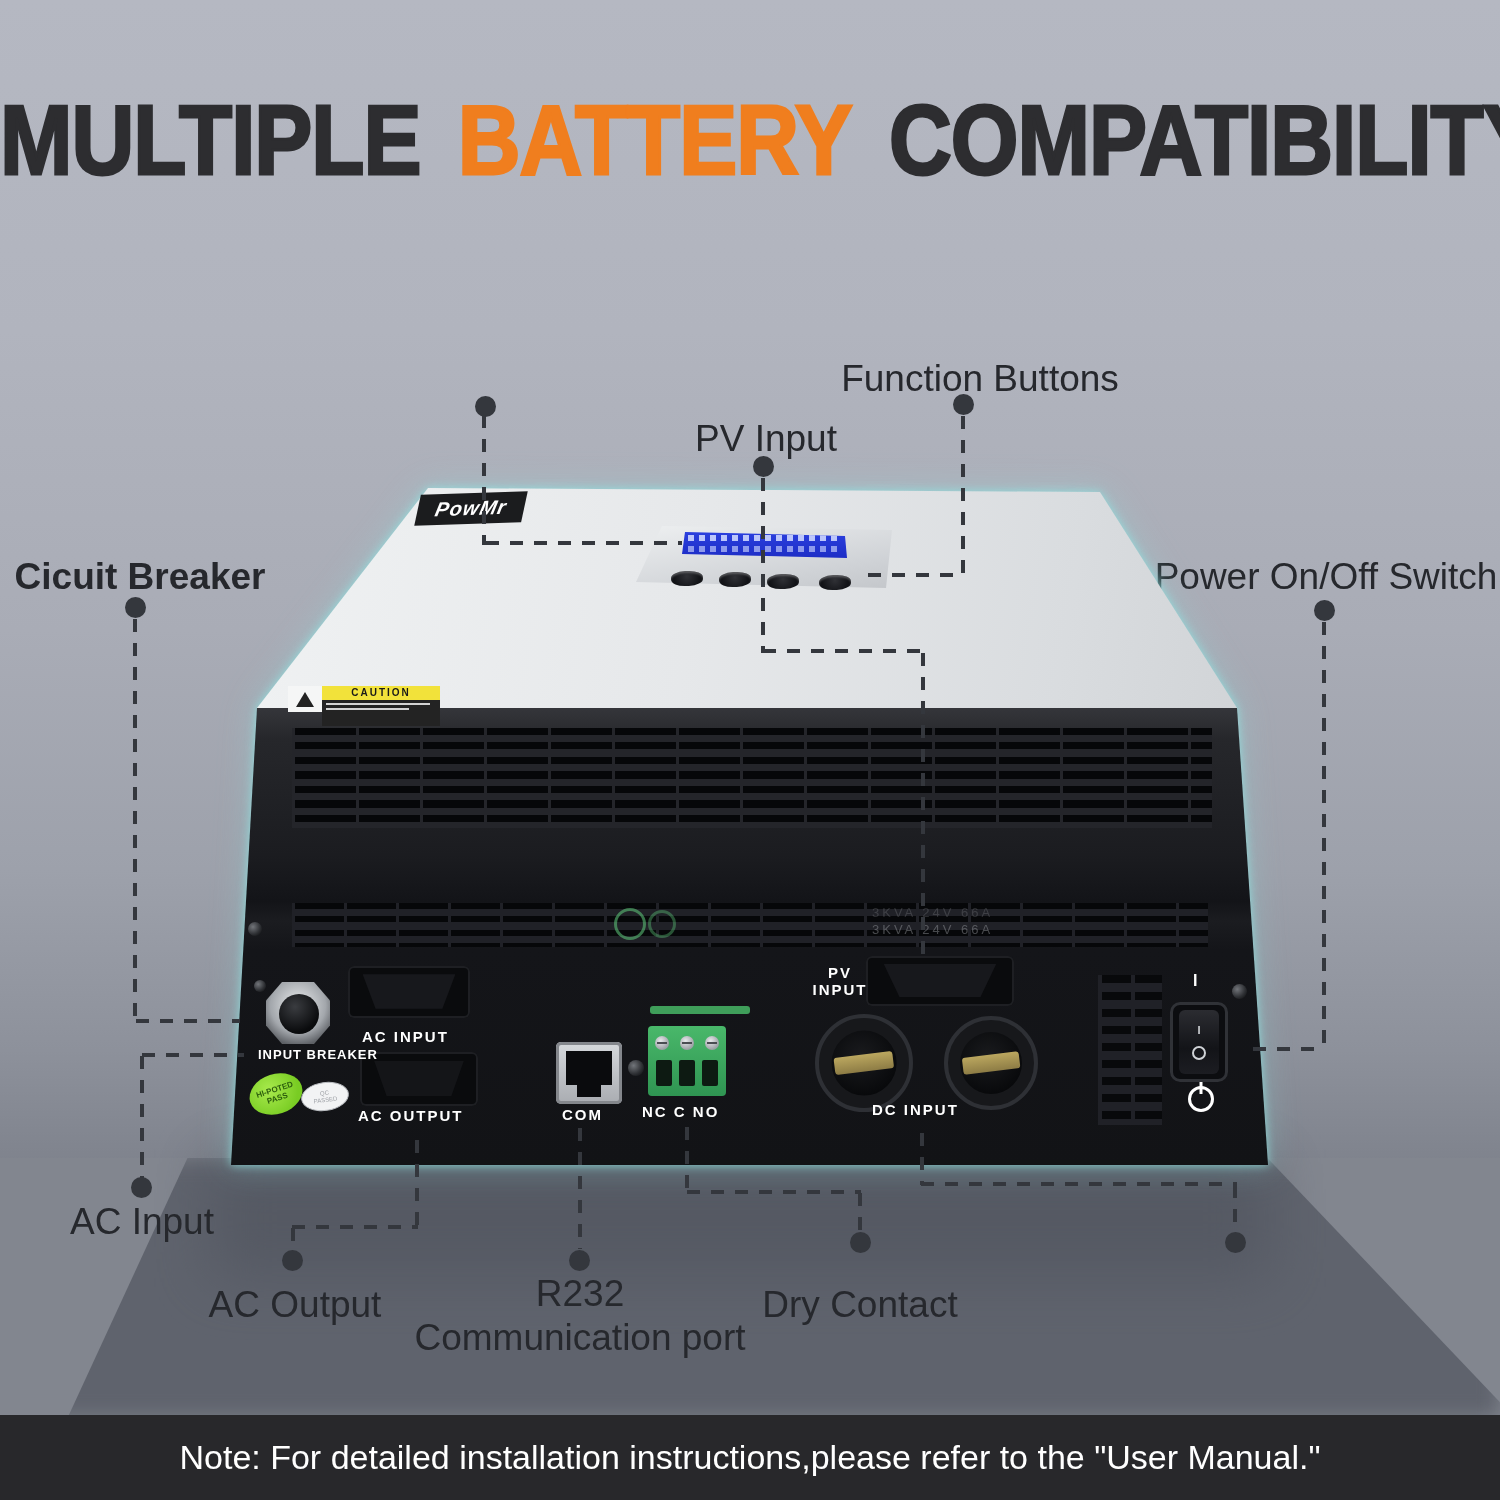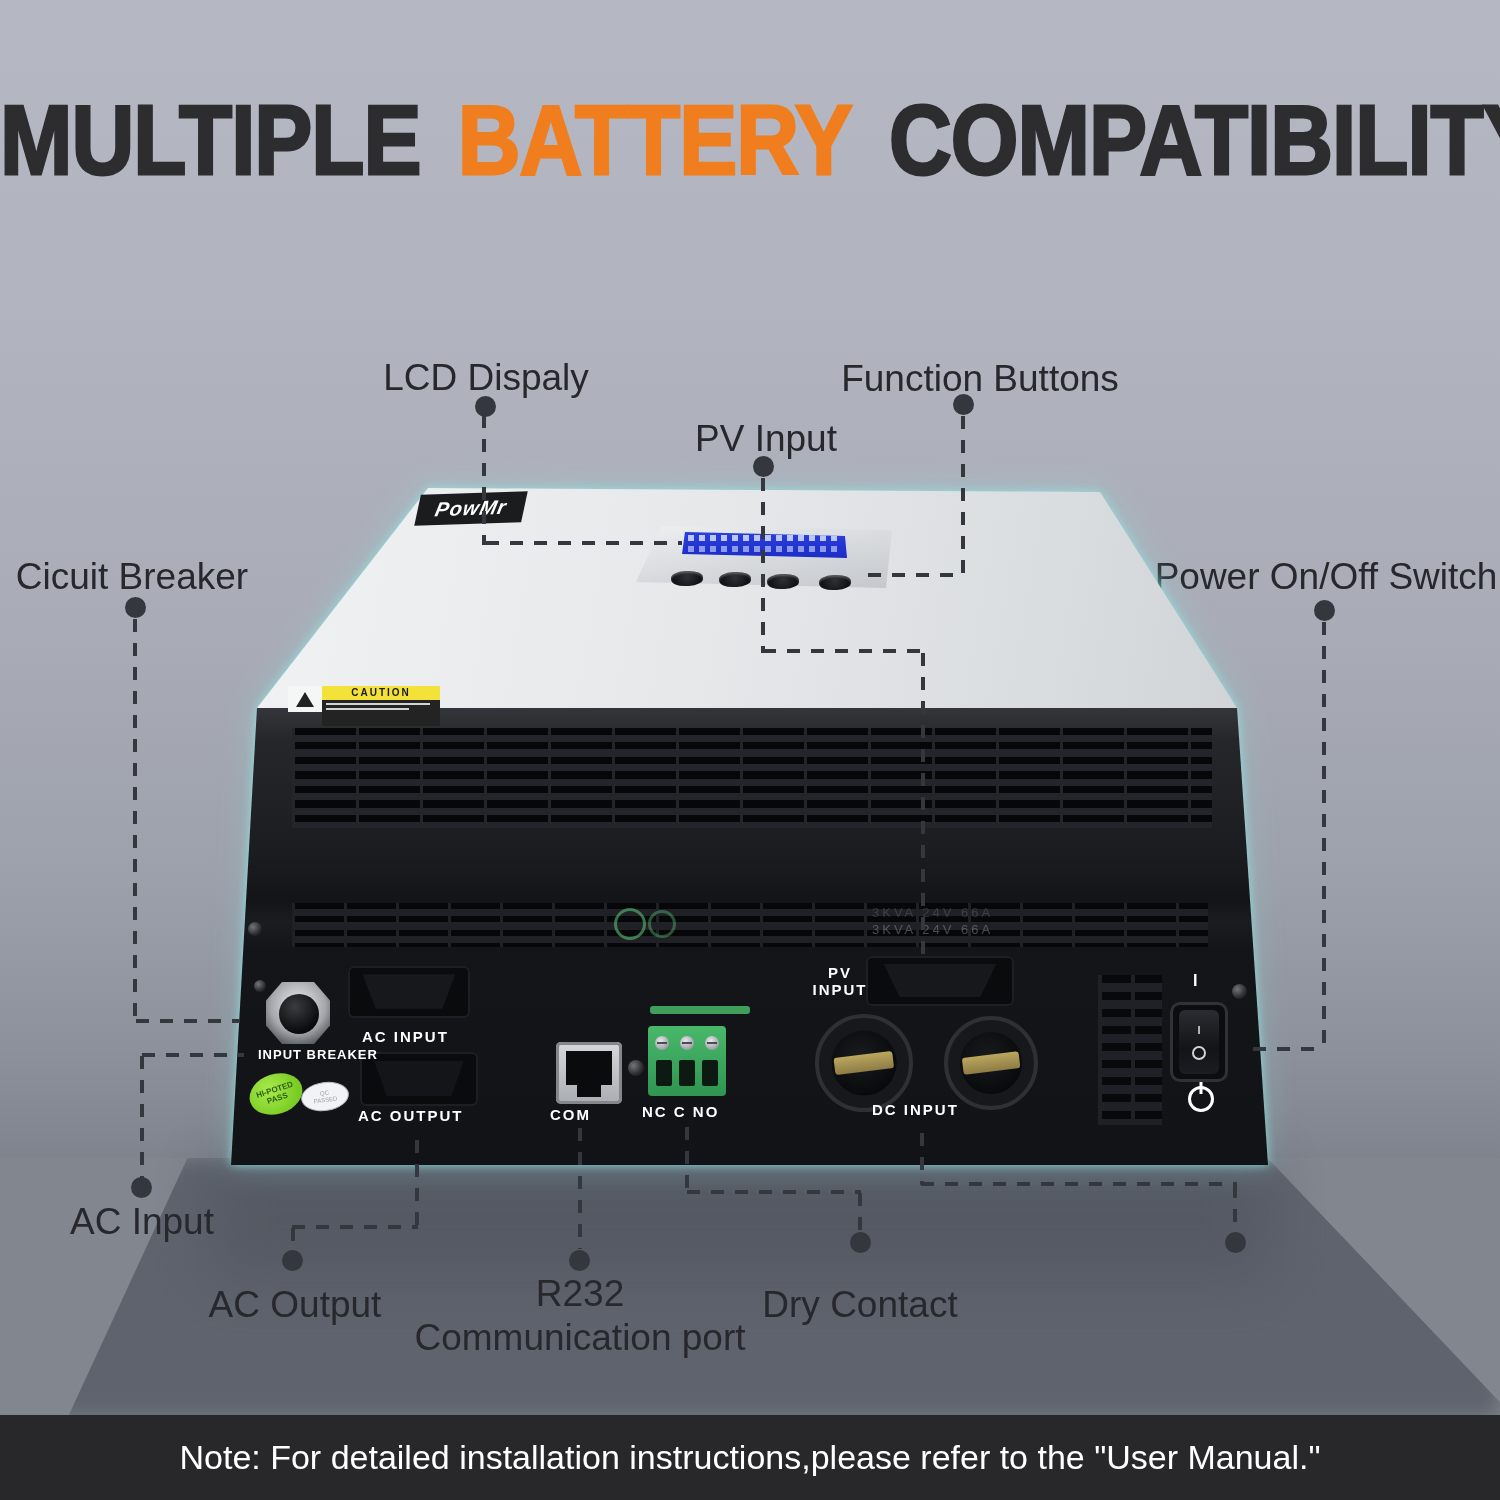--- a/index.html
+++ b/index.html
@@ -186,21 +186,21 @@
     <div class="abs plabel" style="left:362px;top:1028px;">AC  INPUT</div>
     <div class="abs conn" style="left:360px;top:1052px;width:118px;height:54px;">
       <div class="conn-in" style="opacity:.8;"></div>
     </div>
     <div class="abs plabel" style="left:358px;top:1107px;">AC  OUTPUT</div>
 
     <div class="abs rj45">
       <div class="rj45-hole"></div>
         <div class="rj45-notch"></div>
     </div>
-    <div class="abs plabel" style="left:550px;top:1106px;">COM</div>
+    <div class="abs plabel" style="left:562px;top:1106px;">COM</div>
 
     <div class="abs" style="left:650px;top:1006px;width:100px;height:8px;background:#3f9e5a;border-radius:3px;"></div>
     <div class="abs tblock">
       <div class="tb-screw" style="left:7px;"></div>
       <div class="tb-screw" style="left:32px;"></div>
       <div class="tb-screw" style="left:57px;"></div>
       <div class="tb-slot" style="left:8px;"></div>
       <div class="tb-slot" style="left:31px;"></div>
       <div class="tb-slot" style="left:54px;"></div>
     </div>
@@ -227,24 +227,23 @@
     <div class="abs plabel" style="left:1193px;top:972px;font-size:16px;">I</div>
     <div class="abs switch">
       <div class="rocker">
         <div class="mI">I</div>
         <div class="mO"></div>
       </div>
     </div>
     <div class="abs pwr"></div>
   </div>
 
-  <div class="abs lbl" style="left:486px;top:356px;">LCD Dispaly</div>
   <div class="abs lbl" style="left:980px;top:357px;">Function Buttons</div>
   <div class="abs lbl" style="left:766px;top:417px;">PV Input</div>
-  <div class="abs lbl" style="left:132px;top:555px;">Cicuit Breaker</div>
+  <div class="abs lbl" style="left:140px;top:555px;font-weight:bold;">Cicuit Breaker</div>
   <div class="abs lbl" style="left:1326px;top:555px;">Power On/Off Switch</div>
   <div class="abs lbl" style="left:142px;top:1200px;">AC Input</div>
   <div class="abs lbl" style="left:295px;top:1283px;">AC Output</div>
   <div class="abs lbl" style="left:580px;top:1272px;">
     <span>R232</span><br><span>Communication port</span>
   </div>
   <div class="abs lbl" style="left:860px;top:1283px;">Dry Contact</div>
 
   <div class="abs dot leader" style="left:475px;top:396px;"></div>
   <div class="abs dot leader" style="left:953px;top:394px;"></div>

